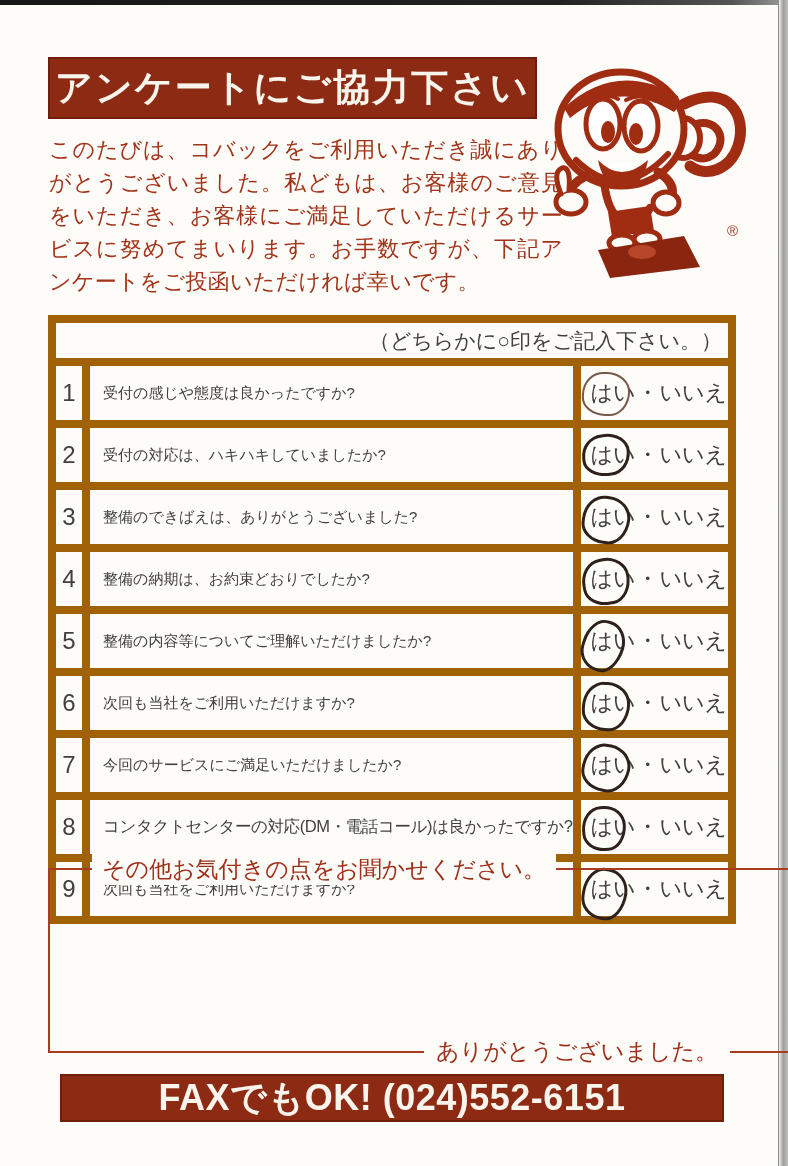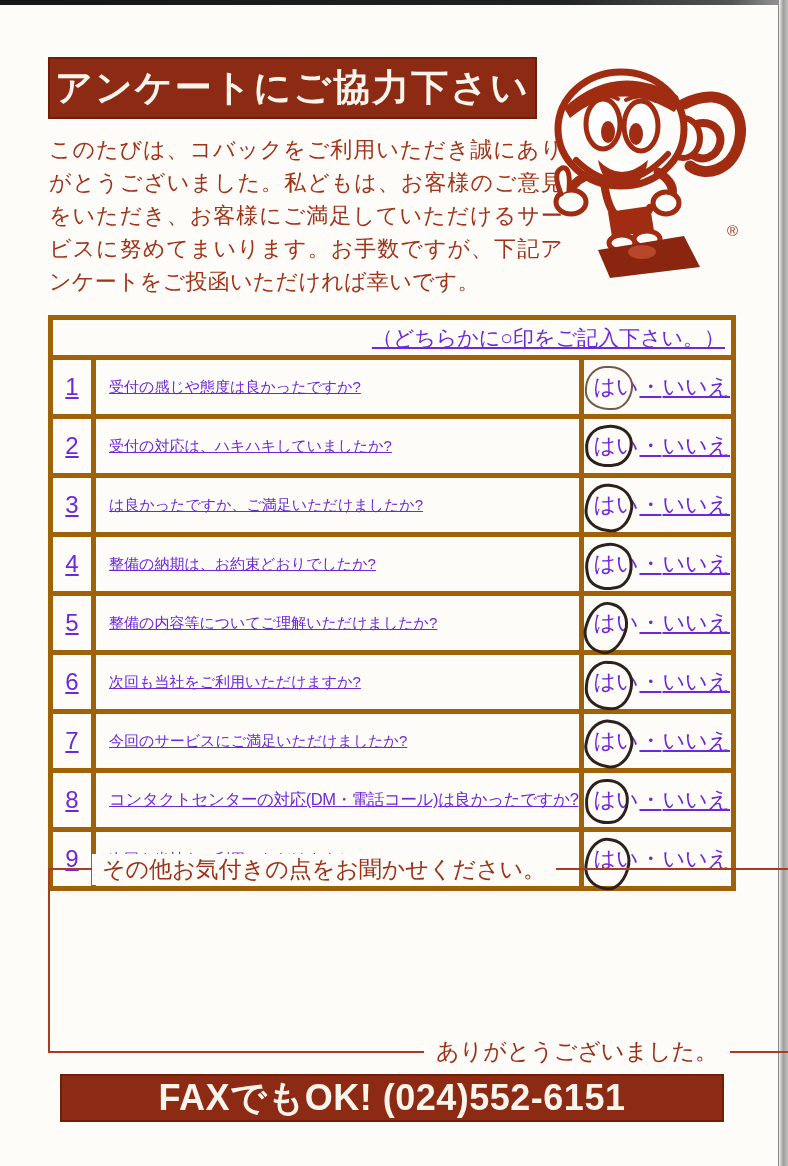--- a/index.html
+++ b/index.html
@@ -53,21 +53,21 @@
     color:#a23318;font-size:22px;line-height:33px;
     letter-spacing:0.3px;
     text-align:justify;
   }
   
   .survey{
     position:absolute;left:48px;top:315px;width:688px;
     border-collapse:collapse;
     border:3px solid #a83b20;
   }
-  .survey td{border:5px solid #a16207;color:#6d28d9;text-decoration:underline;}
+  .survey td{border:8px solid #a16207;color:#404040;}
   .survey thead td{
     height:31px;text-align:right;font-size:21px;padding:2px 6px 2px 0;
     white-space:nowrap;
   }
   .survey tbody td{height:52px;}
   td.num{width:46px;text-align:center;font-size:24px;}
   td.q{padding-left:13px;font-size:15px;letter-spacing:0px;white-space:nowrap;}
   td.q.condensed{font-size:16.5px;letter-spacing:-0.4px;border-radius:23px;}
   td.ans{width:132px;font-size:22px;padding-left:9px;white-space:nowrap;}
   .yes-wrap{position:relative;display:inline-block;cursor:pointer;}
@@ -188,21 +188,21 @@
           <td class="q">受付の感じや態度は良かったですか?</td>
           <td class="ans"><span class="yes-wrap"><span class="circle-mark"></span><span>はい</span></span><span class="sep">・</span><span class="no-opt">いいえ</span></td>
         </tr>
         <tr>
           <td class="num">2</td>
           <td class="q">受付の対応は、ハキハキしていましたか?</td>
           <td class="ans"><span class="yes-wrap"><span class="circle-mark"></span><span>はい</span></span><span class="sep">・</span><span class="no-opt">いいえ</span></td>
         </tr>
         <tr>
           <td class="num">3</td>
-          <td class="q">は良かったですか、ご満足いただけましたか?</td>
+          <td class="q">整備のできばえは、ありがとうございました?</td>
           <td class="ans"><span class="yes-wrap"><span class="circle-mark"></span><span>はい</span></span><span class="sep">・</span><span class="no-opt">いいえ</span></td>
         </tr>
         <tr>
           <td class="num">4</td>
           <td class="q">整備の納期は、お約束どおりでしたか?</td>
           <td class="ans"><span class="yes-wrap"><span class="circle-mark"></span><span>はい</span></span><span class="sep">・</span><span class="no-opt">いいえ</span></td>
         </tr>
         <tr>
           <td class="num">5</td>
           <td class="q">整備の内容等についてご理解いただけましたか?</td>

